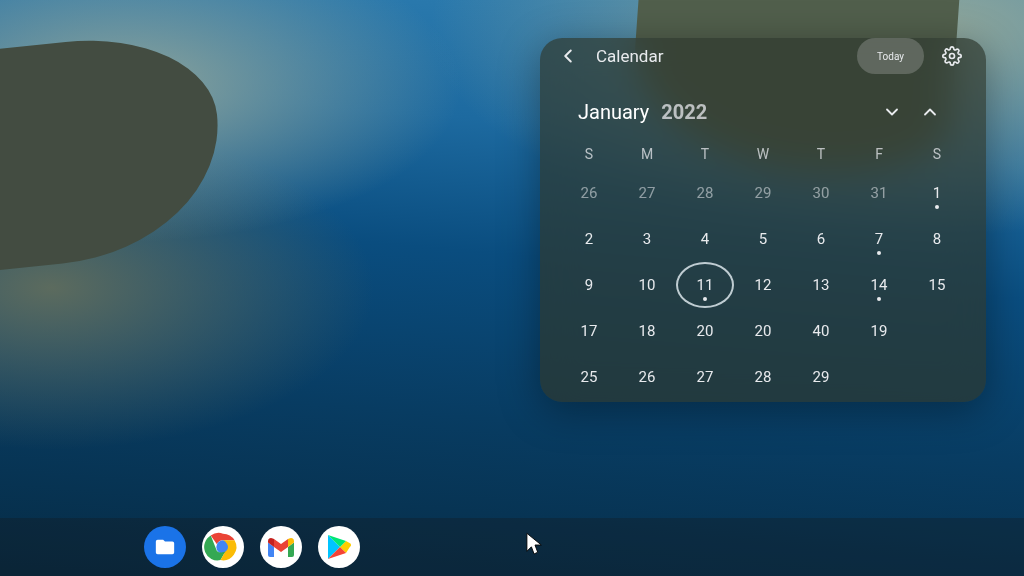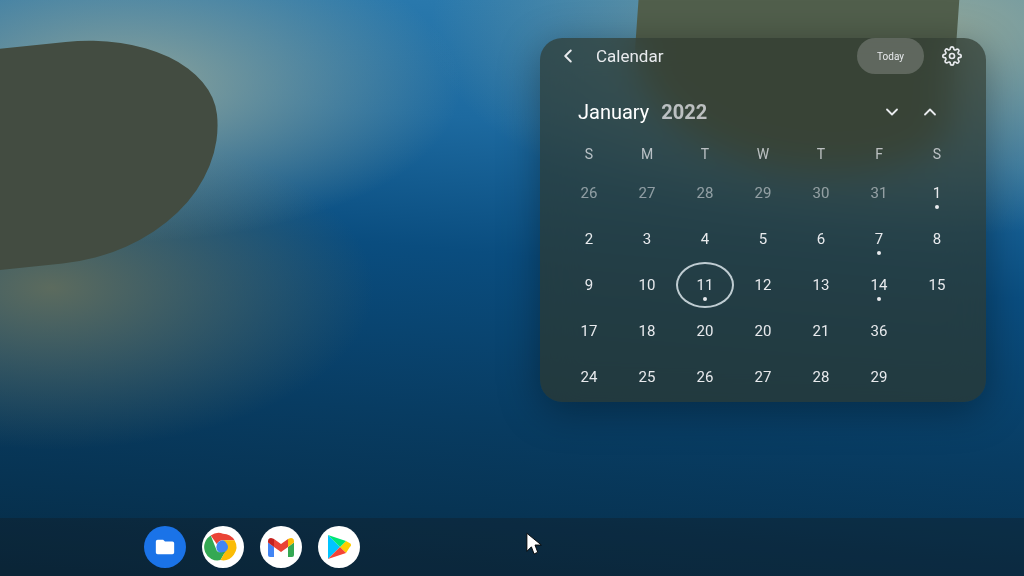--- a/index.html
+++ b/index.html
@@ -125,25 +125,24 @@
           <div class="day">12</div>
           <div class="day">13</div>
           <div class="day">14<span class="dot"></span></div>
           <div class="day">15</div>
         </div>
         <div class="week">
           <div class="day">17</div>
           <div class="day">18</div>
           <div class="day">20</div>
           <div class="day">20</div>
-          <div class="day">21</div>
-          <div class="day">36</div>
+          <div class="day">40</div>
+          <div class="day">19</div>
         </div>
         <div class="week">
-          <div class="day">24</div>
           <div class="day">25</div>
           <div class="day">26</div>
           <div class="day">27</div>
           <div class="day">28</div>
           <div class="day">29</div>
         </div>
       </div>
   </div>
 
   <div class="shelf">

